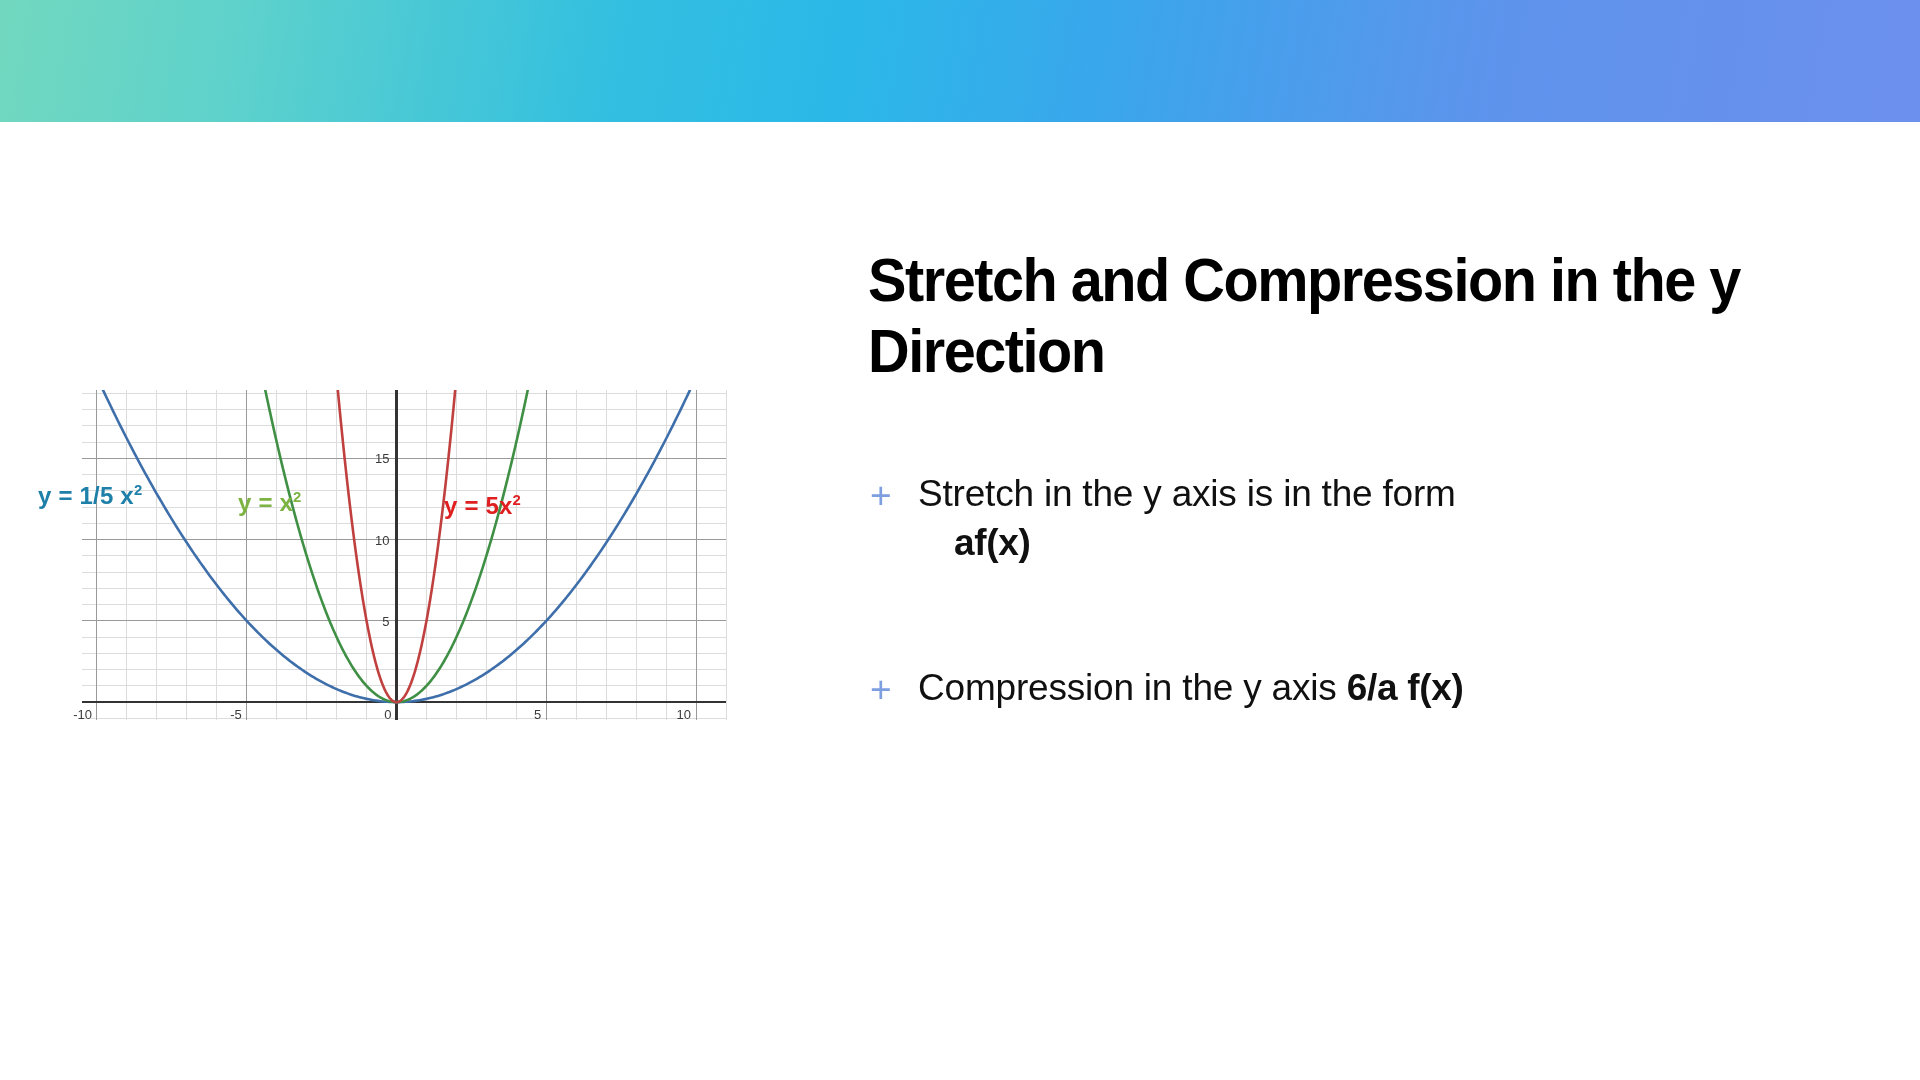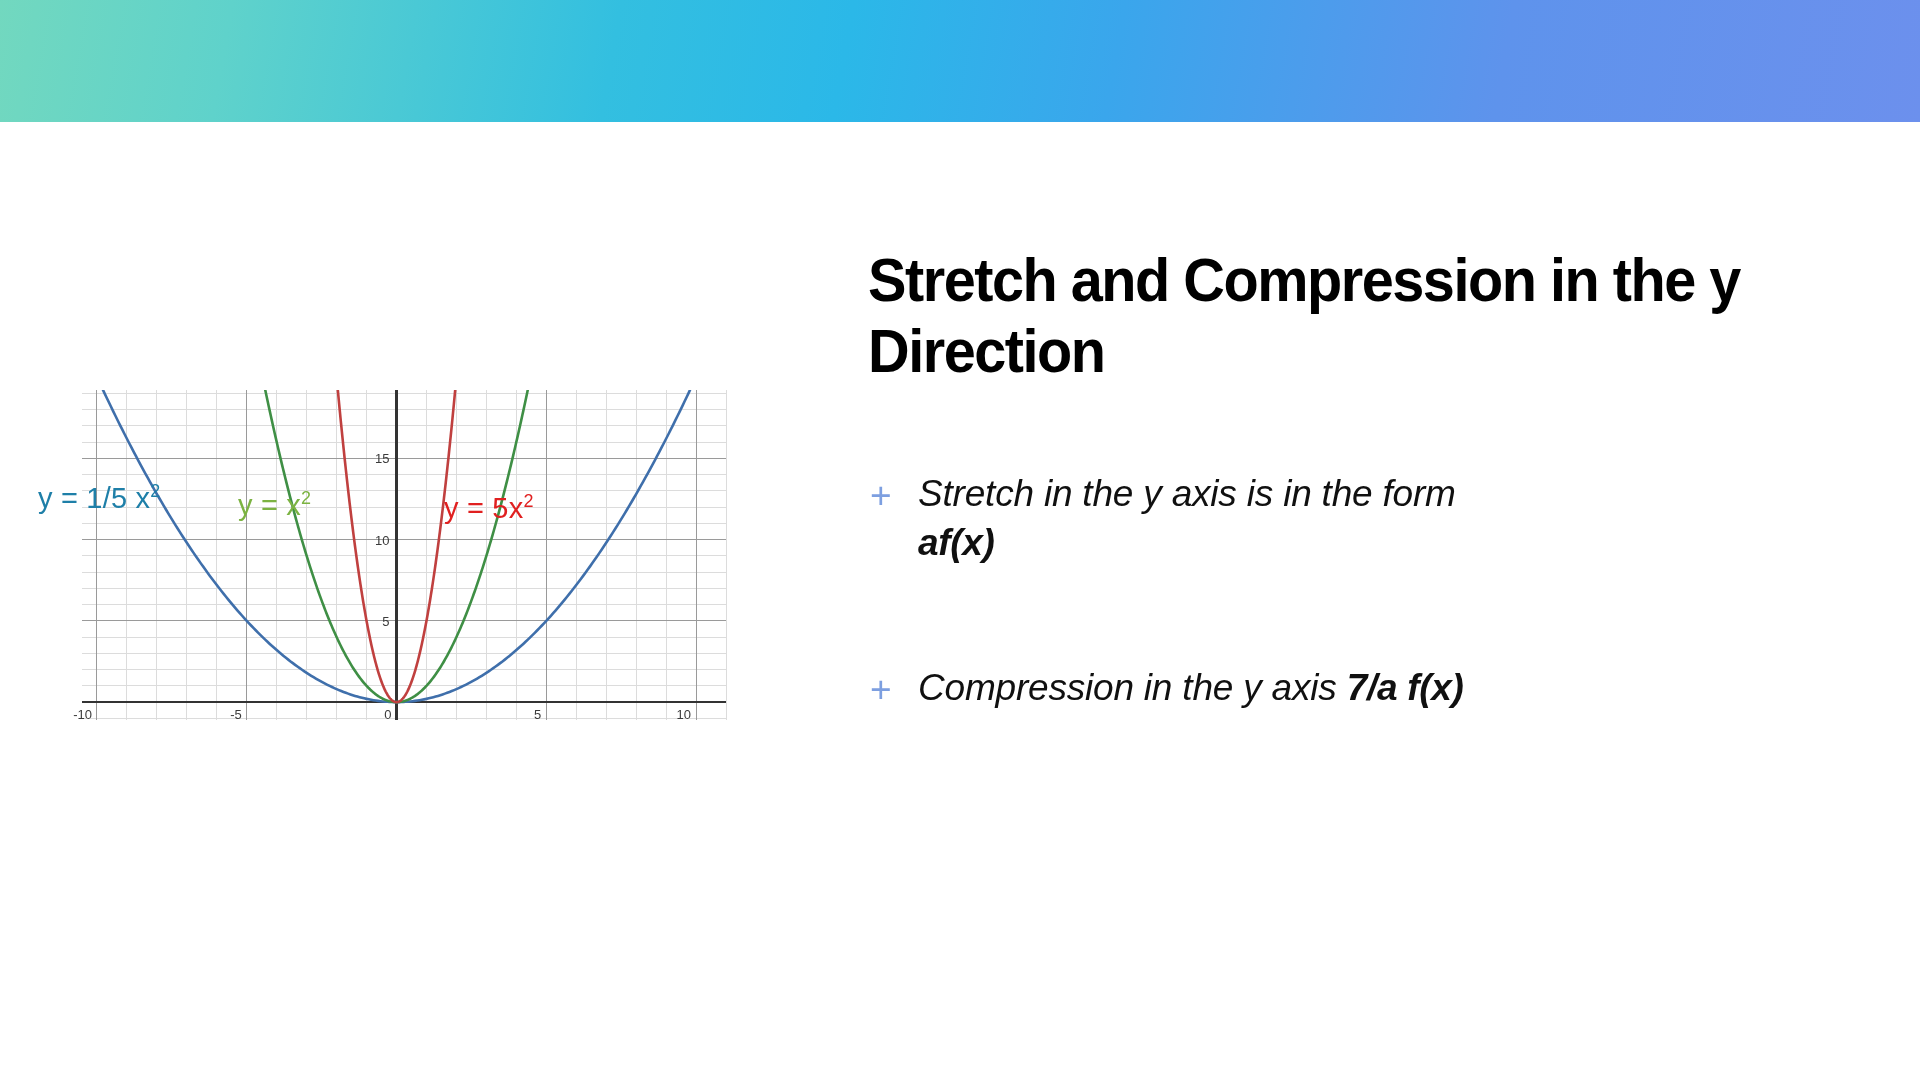--- a/index.html
+++ b/index.html
@@ -52,22 +52,22 @@
     height: 958px;
   }
   #graph-svg {
     position: absolute;
     left: 0px;
     top: 0px;
   }
   .curve-label {
     position: absolute;
     font-family: "Liberation Sans", sans-serif;
-    font-size: 29px;
-    font-weight: 400;
+    font-size: 24px;
+    font-weight: 700;
     letter-spacing: 0.2px;
     white-space: nowrap;
     line-height: 1;
   }
   .curve-label sup {
     font-size: 0.62em;
     vertical-align: super;
     line-height: 0;
   }
   #label-compress { left: 38px;  top: 362px; }
@@ -124,27 +124,26 @@
     padding-top: 2px;
   }
   .bullet-text {
     flex: 1 1 auto;
     font-family: "Liberation Sans", sans-serif;
     font-size: 37px;
     font-weight: 400;
     color: #101010;
     line-height: 1.32;
     letter-spacing: -0.2px;
-    font-style: italic;
   }
   .bullet-text .em {
     font-weight: 700;
     letter-spacing: -0.3px;
   }
-  .bullet-text .line2 { display: block; }
+  .bullet-text .line2 { display: block; margin-left: 36px; }
 </style>
 </head>
 <body>
 
 <div id="banner"></div>
 
 <div id="slide-body">
 
   <div id="figure-panel">
 
@@ -244,18 +243,18 @@
 
     <ul id="bullet-list">
 
       <li class="bullet-row">
         <span class="bullet-marker">+</span>
         <span class="bullet-text"><span>Stretch in the y axis is in the form</span><span class="line2 em">af(x)</span></span>
       </li>
 
       <li class="bullet-row">
         <span class="bullet-marker">+</span>
-        <span class="bullet-text"><span>Compression in the y axis </span><span class="em">7/a f(x)</span></span>
+        <span class="bullet-text"><span>Compression in the y axis </span><span class="em">6/a f(x)</span></span>
       </li>
 
     </ul>
   </div>
 </div>
 
 </body></html>

